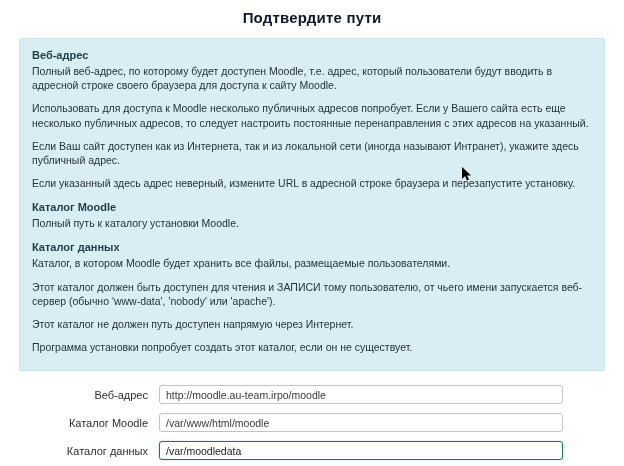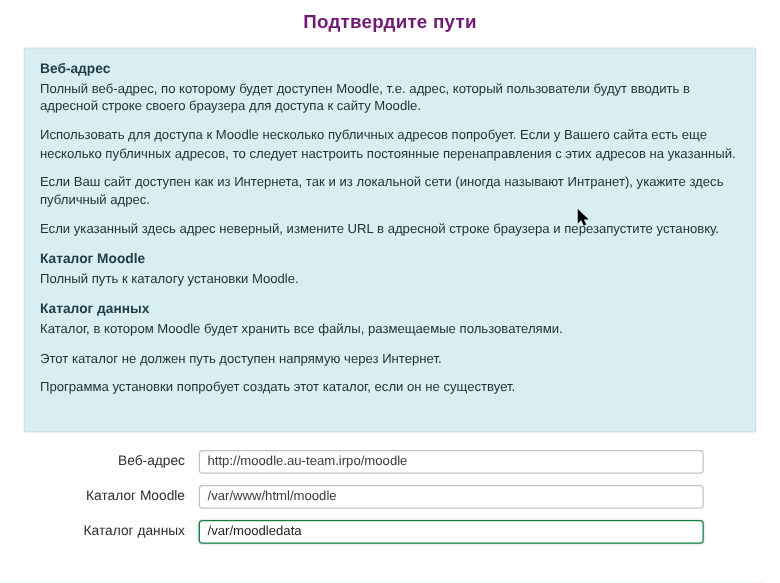--- a/index.html
+++ b/index.html
@@ -20,21 +20,21 @@
     width: 624px;
     height: 466px;
     position: relative;
     box-sizing: border-box;
     padding: 0 16px;
   }
   .page-title {
     text-align: center;
     font-size: 15px;
     font-weight: bold;
-    color: #701a75;
+    color: #0f172a;
     margin: 9px 0 12px 0;
     letter-spacing: 0.2px;
   }
   .info-panel {
     background: #d8eef2;
     border: 1px solid #c7e3e9;
     border-radius: 2px;
     padding: 10px 12px 12px 12px;
     margin: 0 3px;
     box-sizing: border-box;
@@ -48,21 +48,21 @@
   .info-panel p {
     margin: 0 0 9px 0;
     line-height: 1.35;
     font-size: 10.5px;
     color: #24333a;
   }
   .info-panel .sec-head.spaced {
     margin-top: 11px;
   }
   .info-panel p:last-child {
-    margin-bottom: 16px;
+    margin-bottom: 4px;
   }
 
   .form-area {
     margin: 14px 3px 0 3px;
   }
   .form-row {
     display: flex;
     align-items: center;
     margin-bottom: 9px;
   }
@@ -117,20 +117,21 @@
     <p>Полный веб-адрес, по которому будет доступен Moodle, т.е. адрес, который пользователи будут вводить в адресной строке своего браузера для доступа к сайту Moodle.</p>
     <p>Использовать для доступа к Moodle несколько публичных адресов попробует. Если у Вашего сайта есть еще несколько публичных адресов, то следует настроить постоянные перенаправления с этих адресов на указанный.</p>
     <p>Если Ваш сайт доступен как из Интернета, так и из локальной сети (иногда называют Интранет), укажите здесь публичный адрес.</p>
     <p>Если указанный здесь адрес неверный, измените URL в адресной строке браузера и перезапустите установку.</p>
 
     <div class="sec-head spaced">Каталог Moodle</div>
     <p>Полный путь к каталогу установки Moodle.</p>
 
     <div class="sec-head spaced">Каталог данных</div>
     <p>Каталог, в котором Moodle будет хранить все файлы, размещаемые пользователями.</p>
+    <p>Этот каталог должен быть доступен для чтения и ЗАПИСИ тому пользователю, от чьего имени запускается веб-сервер (обычно 'www-data', 'nobody' или 'apache').</p>
     <p>Этот каталог не должен путь доступен напрямую через Интернет.</p>
     <p>Программа установки попробует создать этот каталог, если он не существует.</p>
 
   </div>
 
   <div class="form-area">
 
     <div class="form-row">
       <div class="form-label">Веб-адрес</div>
       <input class="form-input" type="text" value="http://moodle.au-team.irpo/moodle" style="">

